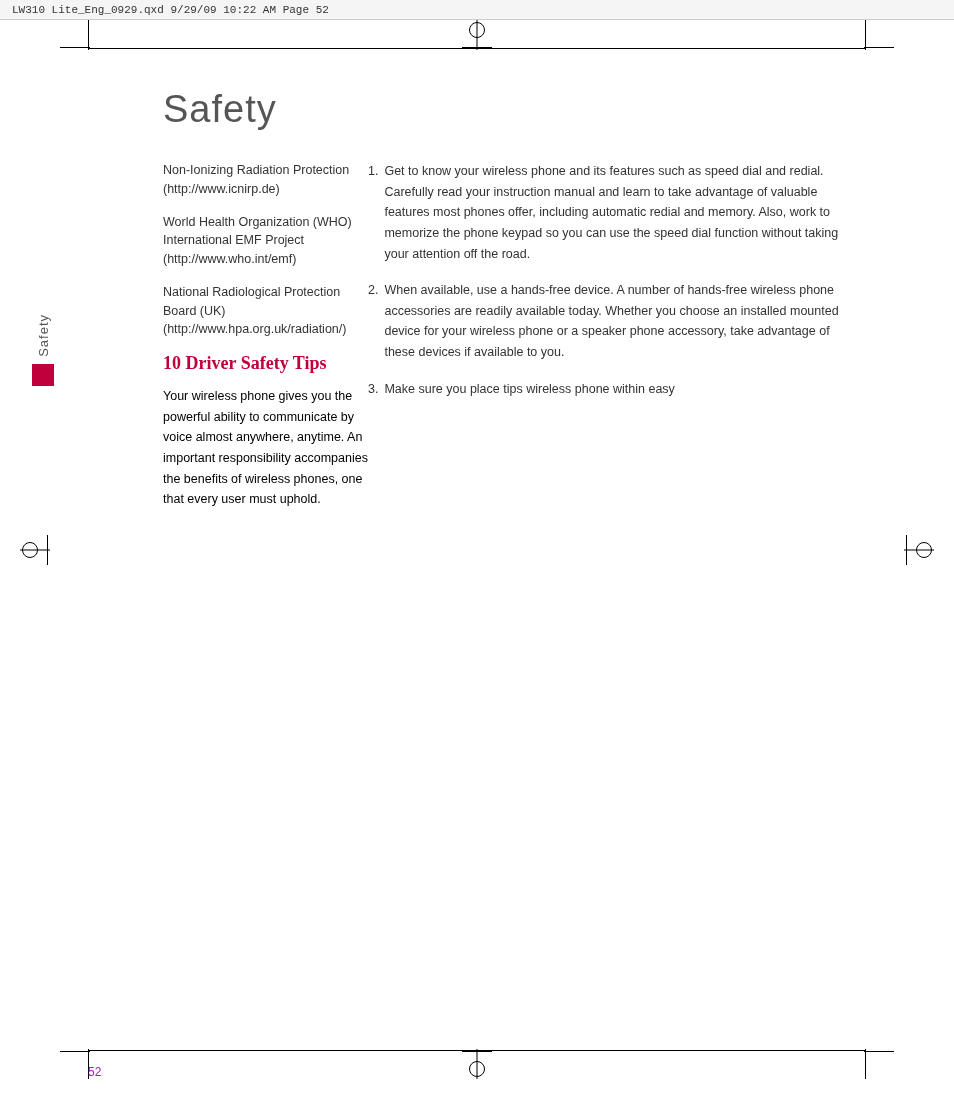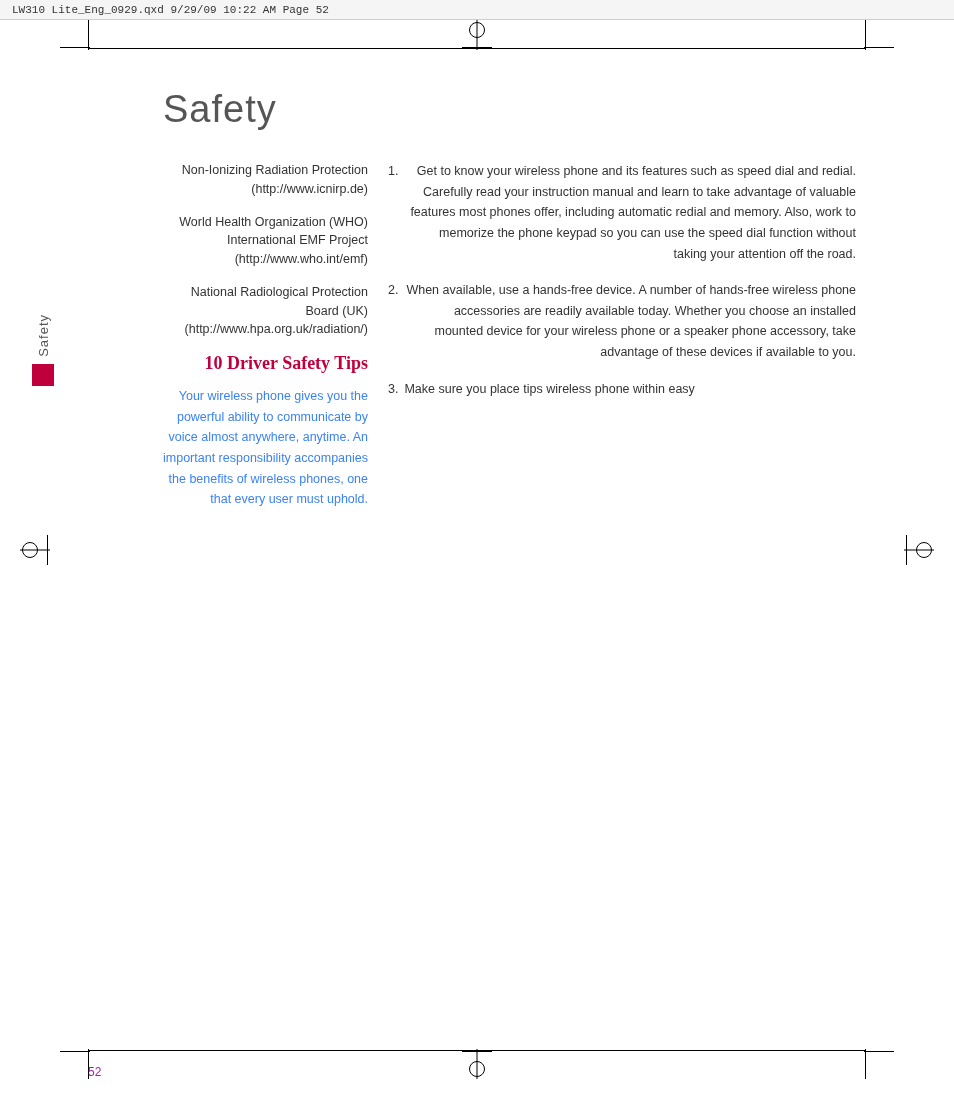--- a/index.html
+++ b/index.html
@@ -132,23 +132,21 @@
       color: #555;
       margin-top: 60px;
       margin-bottom: 30px;
       margin-left: 75px;
       letter-spacing: 1px;
     }
 
     
     .main-layout {
       display: flex;
-      gap: 20px;
       position: relative;
-      text-align: right;
     }
 
     
     .left-column {
       width: 280px;
       flex-shrink: 0;
       padding-left: 75px;
     }
 
     
@@ -172,21 +170,21 @@
       color: #c0003c;
       margin-bottom: 12px;
       margin-top: 10px;
       font-family: Liberation Serif, serif;
     }
 
     
     .body-text {
       font-size: 12.5px;
       line-height: 1.65;
-      color: #3b82f6;
+      color: #000000;
       margin-bottom: 14px;
     }
 
     
     .numbered-item {
       display: flex;
       gap: 6px;
       font-size: 12.5px;
       line-height: 1.65;
       color: #333;

